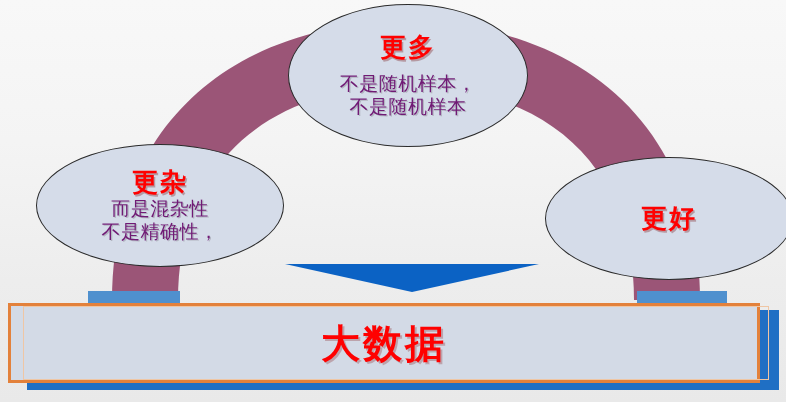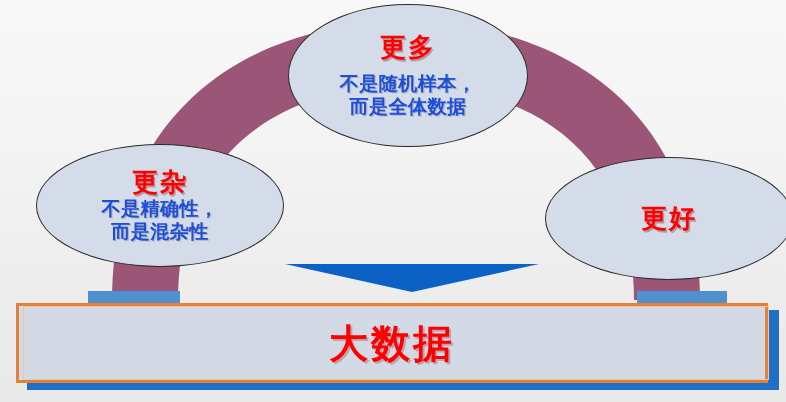--- a/index.html
+++ b/index.html
@@ -34,21 +34,21 @@
   .banner-shadow {
     position: absolute;
     left: 27px;
     top: 310px;
     width: 752px;
     height: 80px;
     background: #1F6FC4;
   }
   .banner {
     position: absolute;
-    left: 16px;
+    left: 8px;
     top: 303px;
     width: 752px;
     height: 80px;
     background: #D3DAE6;
     border: 3px solid #E3813B;
     box-sizing: border-box;
     display: flex;
     align-items: center;
     justify-content: center;
   }
@@ -86,22 +86,22 @@
   }
   .bubble-title {
     color: #FF0000;
     font-weight: bold;
     font-size: 26px;
     letter-spacing: 2px;
     line-height: 1.1;
     text-shadow: 1.5px 1.5px 0 rgba(110,0,0,0.30);
   }
   .bubble-line {
-    color: #1d4ed8;
-    font-weight: bold;
+    color: #701a75;
+    font-weight: normal;
     font-size: 19px;
     line-height: 1.22;
     letter-spacing: 0.5px;
     text-shadow: 1.2px 1.2px 0 rgba(150,150,160,0.55);
   }
 
   #bubble-top {
     left: 288px;
     top: 4px;
     width: 240px;
@@ -148,26 +148,26 @@
 
   <div class="banner-shadow"></div>
   <div class="banner">
     <span class="banner-label">大数据</span>
   </div>
   <div class="banner-inner-line"></div>
 
   <div class="bubble" id="bubble-top">
     <div class="bubble-title">更多</div>
     <div class="bubble-line">不是随机样本，</div>
-    <div class="bubble-line">而是全体数据</div>
+    <div class="bubble-line">不是随机样本</div>
   </div>
 
   <div class="bubble" id="bubble-left">
     <div class="bubble-title">更杂</div>
+    <div class="bubble-line">而是混杂性</div>
     <div class="bubble-line">不是精确性，</div>
-    <div class="bubble-line">而是混杂性</div>
   </div>
 
   <div class="bubble" id="bubble-right">
     <div class="bubble-title">更好</div>
   </div>
 
 </div>
 
 </body></html>

